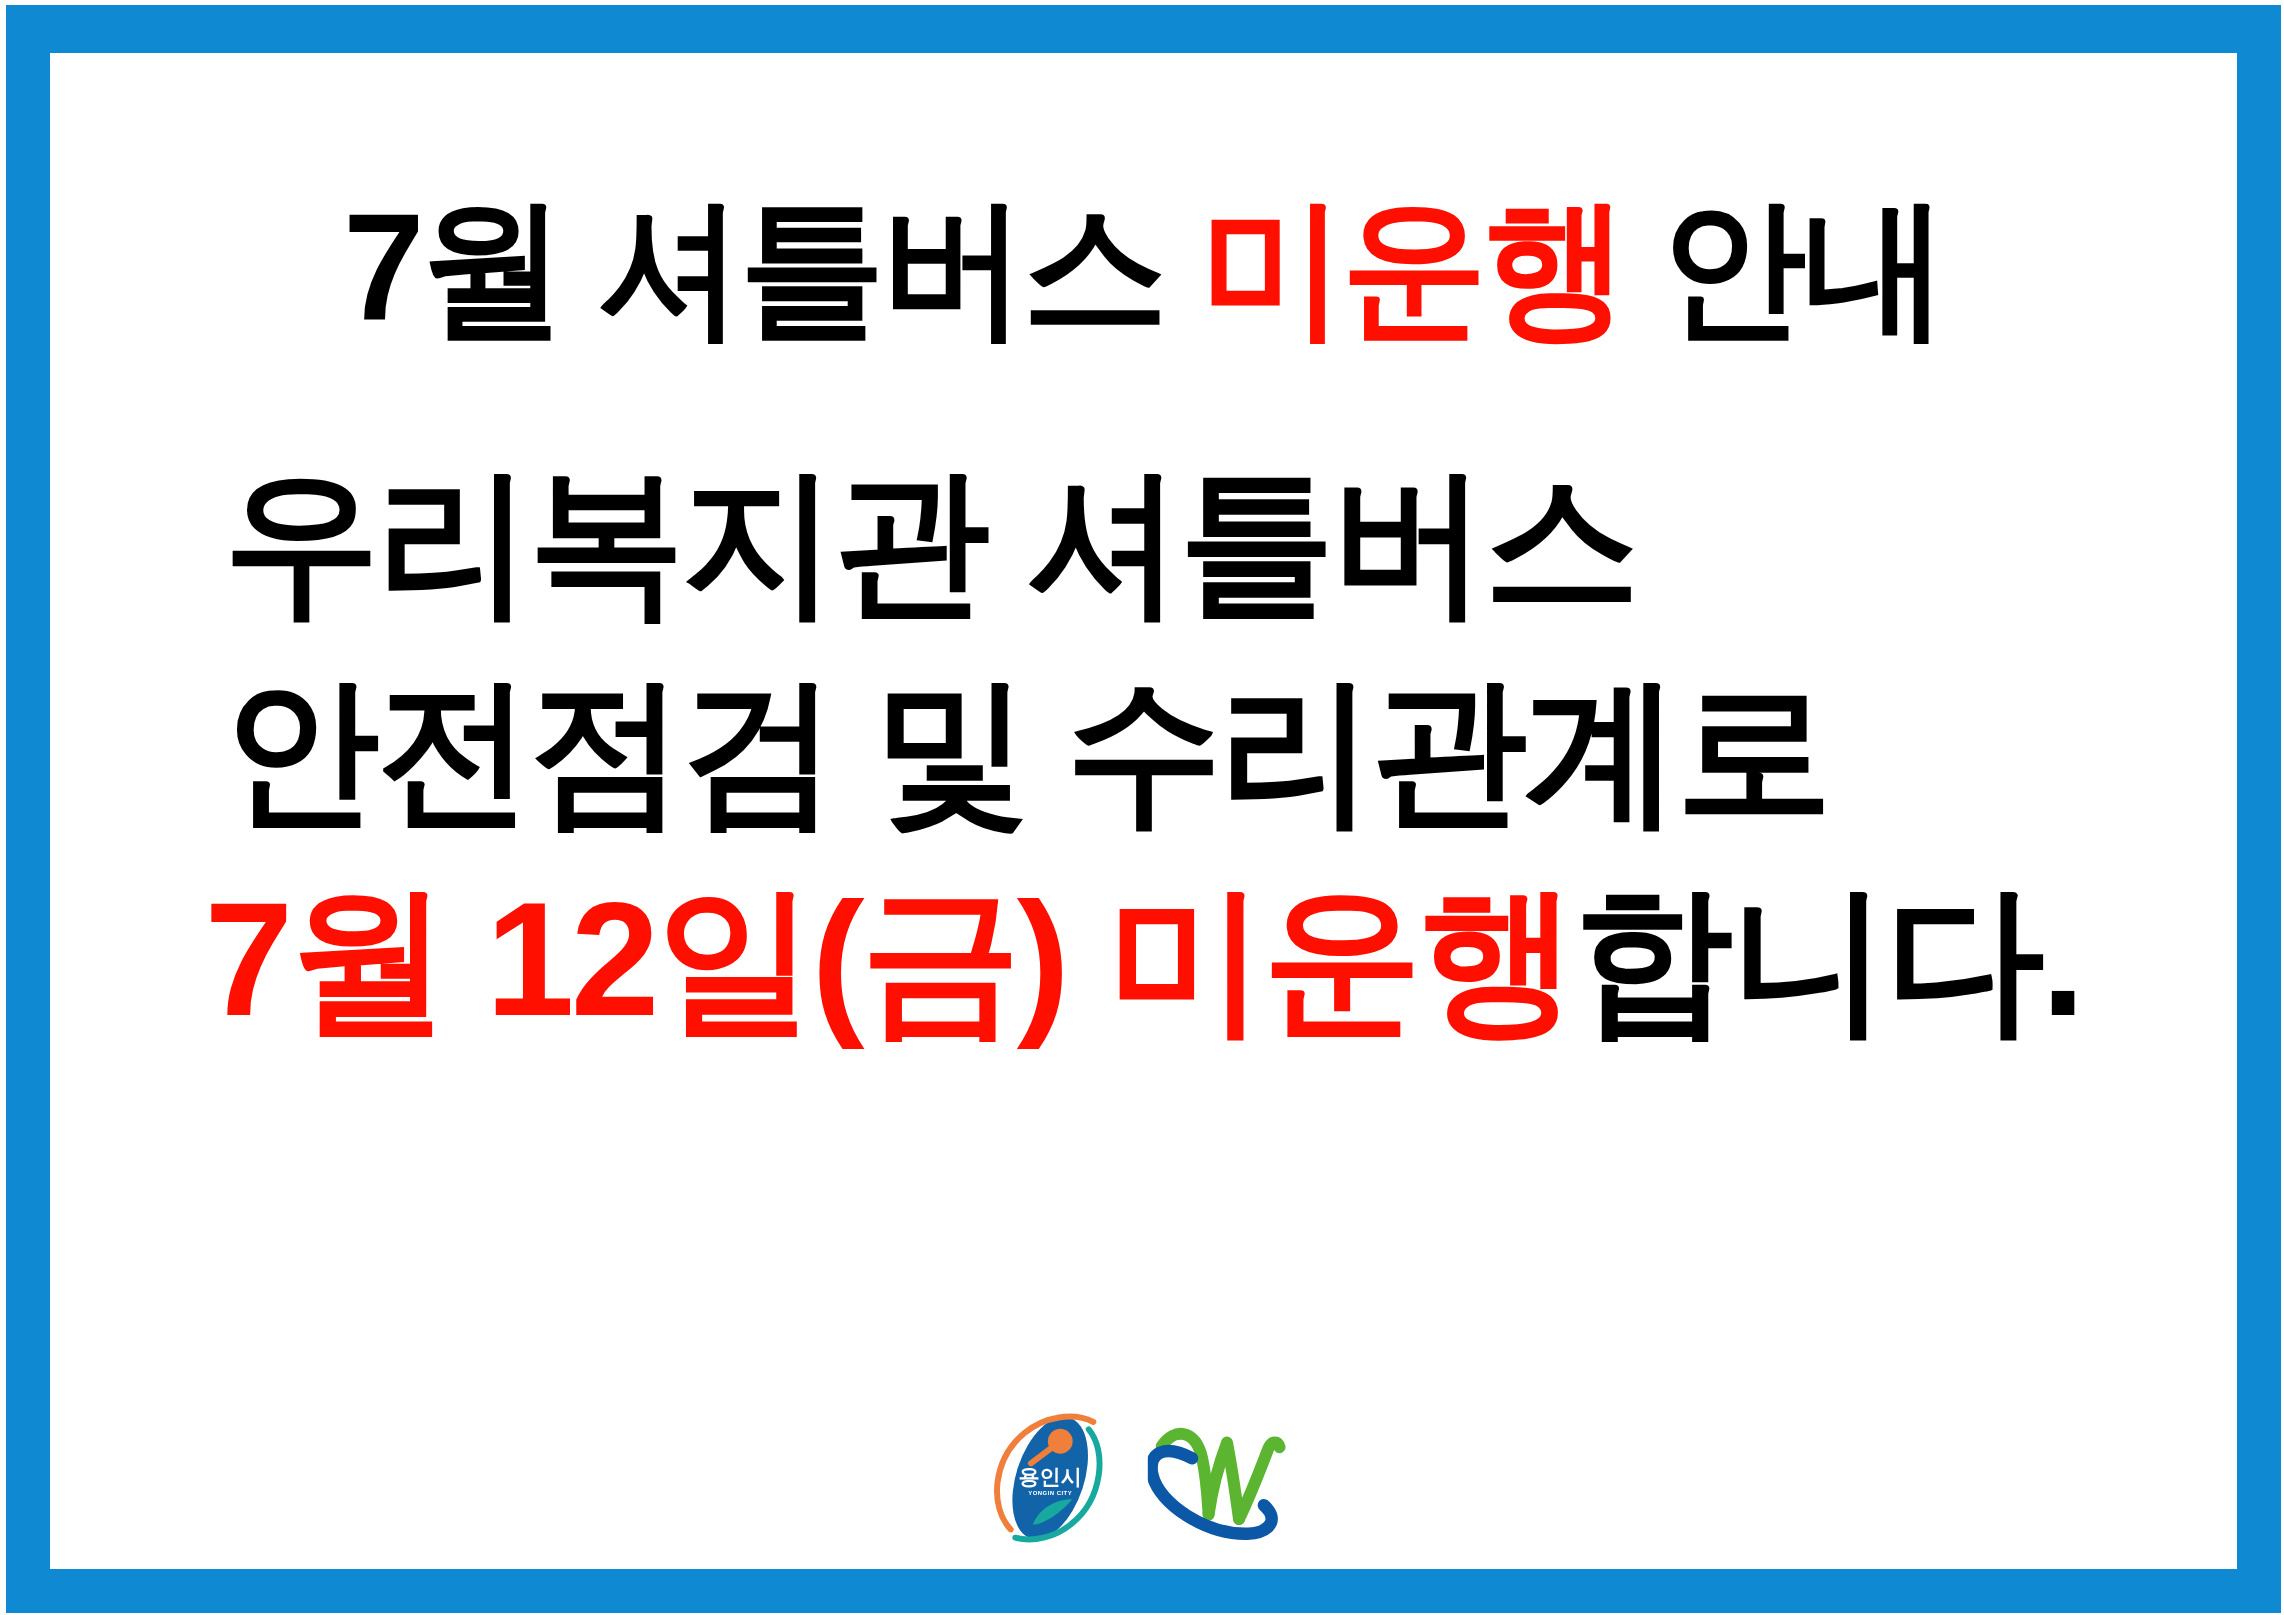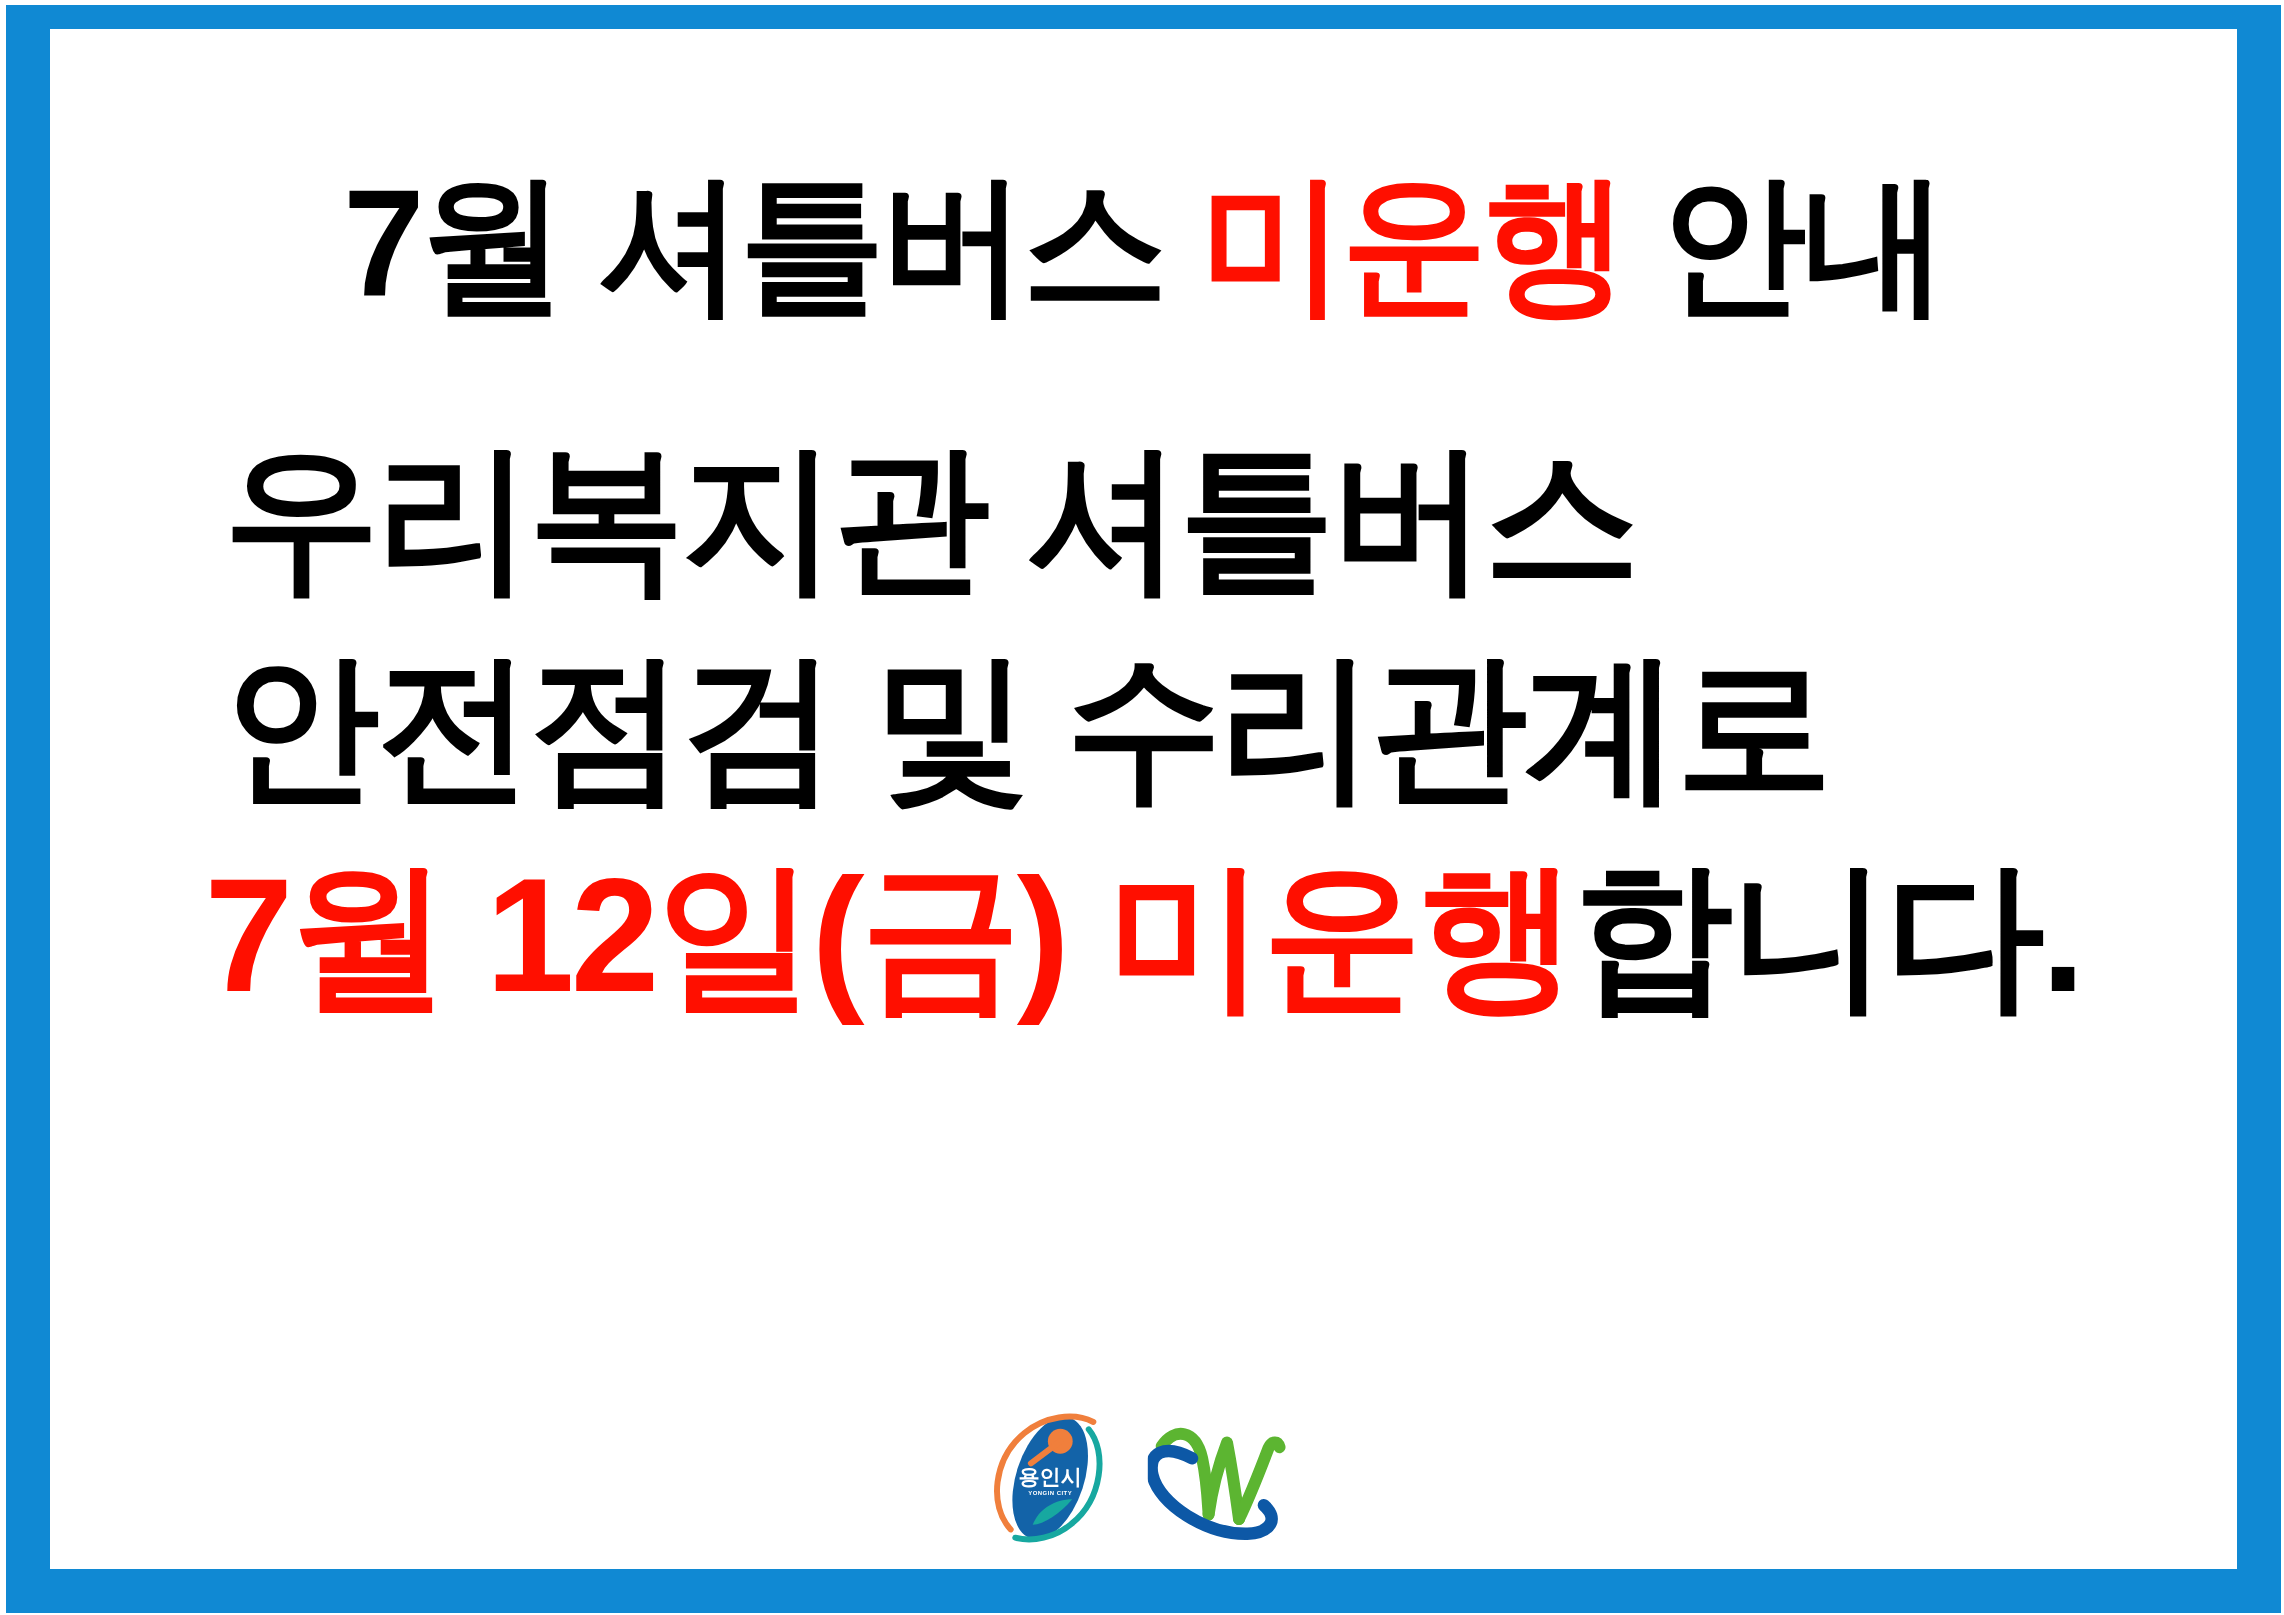--- a/index.html
+++ b/index.html
@@ -20,21 +20,21 @@
     background: #ffffff;
   }
 
   #blue-frame {
     position: absolute;
     left: 5.5px;
     top: 4.6px;
     right: 2.8px;
     bottom: 2.8px;
     background: #1089d3;
-    padding: 24px 44px 44px 44px;
+    padding: 48px 44px 44px 44px;
   }
 
   #inner-sheet {
     width: 100%;
     height: 100%;
     background: #ffffff;
     position: relative;
     display: flex;
     flex-direction: column;
     align-items: center;

